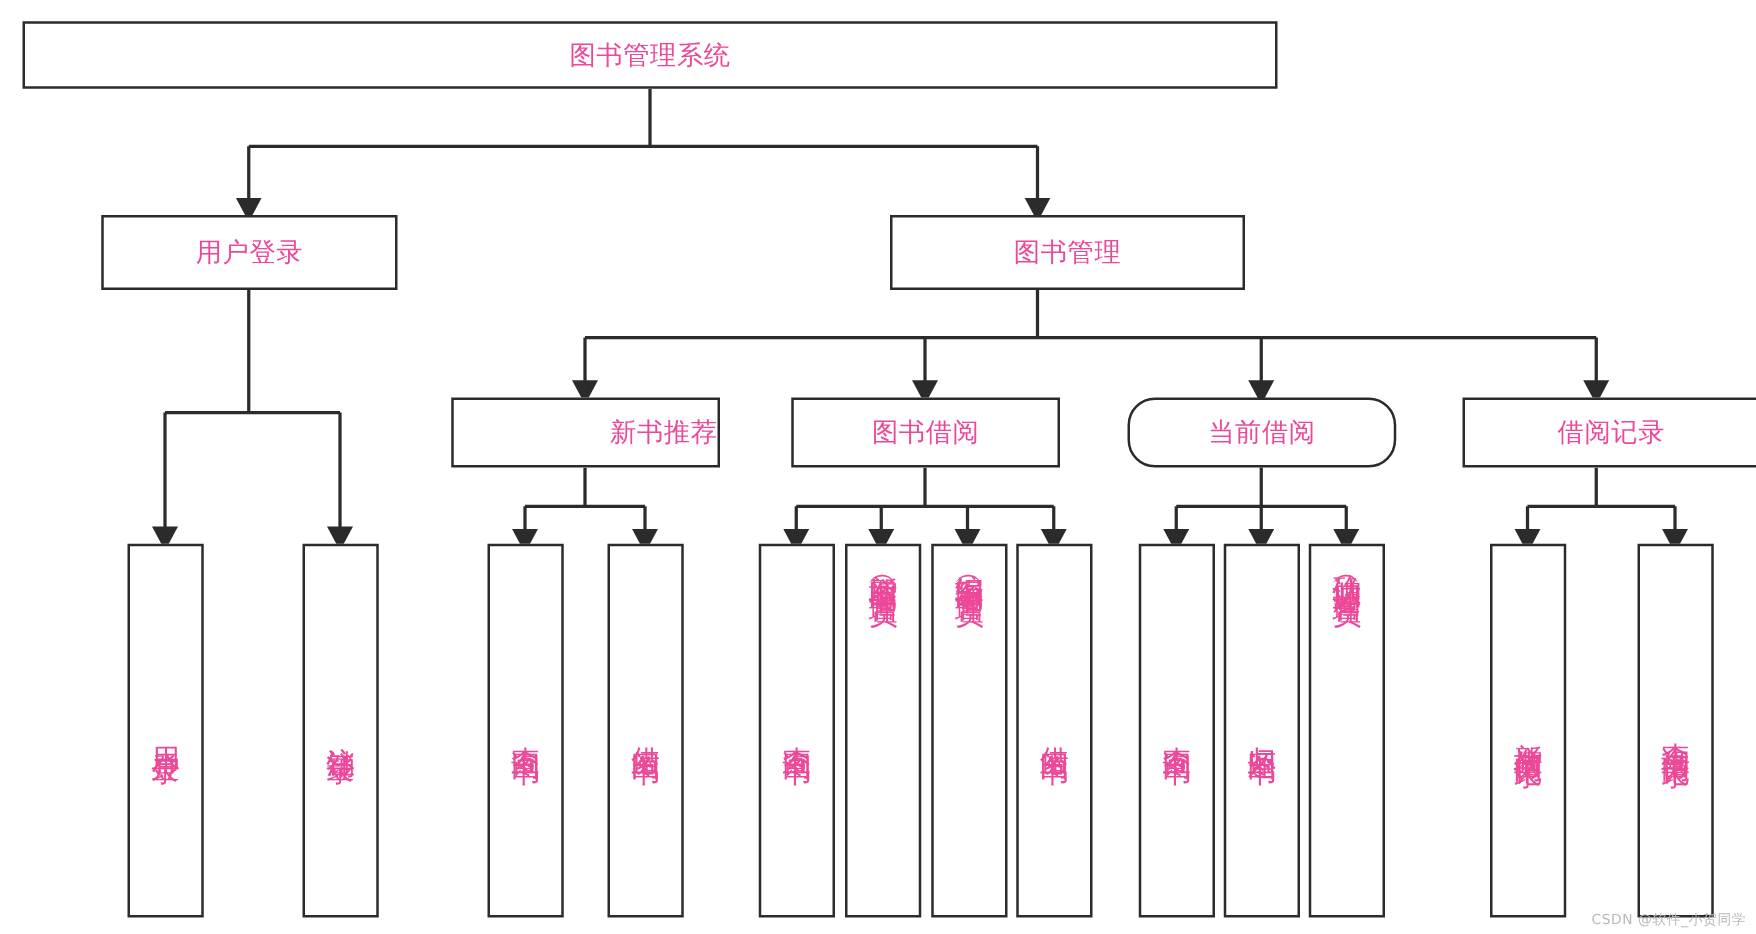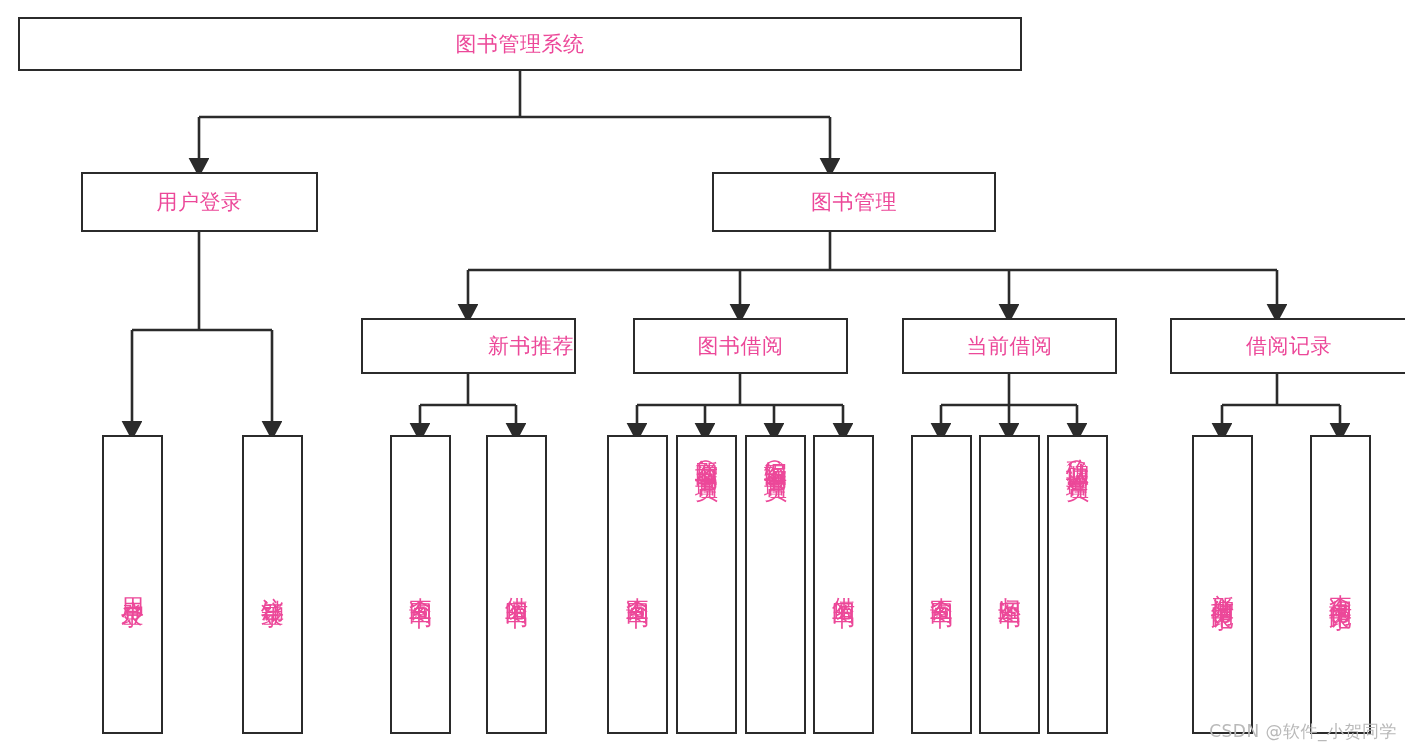--- a/index.html
+++ b/index.html
@@ -70,21 +70,21 @@
   .node-v.vtop {
     align-items: flex-start;
   }
   .node-v.vtop .node-label {
     margin-top: 4px;
   }
   #watermark {
     position: absolute;
     right: 8px;
     bottom: 4px;
-    font-size: 17px;
+    font-size: 11px;
     color: #b9b9b9;
     letter-spacing: 0.5px;
     white-space: nowrap;
     font-family: "DejaVu Sans", "Liberation Sans", sans-serif;
   }
 </style>
 </head>
 <body>
 
 <div id="diagram-root">
@@ -151,21 +151,21 @@
   <div class="node node-h" style="left:712px; top:172px; width:284px; height:60px;">
     <span class="node-label">图书管理</span>
   </div>
 
   <div class="node node-h" style="left:361px; top:318px; width:215px; height:56px;justify-content:flex-end;">
     <span class="node-label">新书推荐</span>
   </div>
   <div class="node node-h" style="left:633px; top:318px; width:215px; height:56px;">
     <span class="node-label">图书借阅</span>
   </div>
-  <div class="node node-h" style="left:902px; top:318px; width:215px; height:56px;">
+  <div class="node node-h" style="left:902px; top:318px; width:215px; height:56px;border-radius:22px;">
     <span class="node-label">当前借阅</span>
   </div>
   <div class="node node-h" style="left:1170px; top:318px; width:238px; height:56px;">
     <span class="node-label">借阅记录</span>
   </div>
 
   <div class="node node-v vcenter" style="left:102px; top:435px; width:61px; height:299px;">
     <span class="node-label">用户登录</span>
   </div>
   <div class="node node-v vcenter" style="left:242px; top:435px; width:61px; height:299px;">

